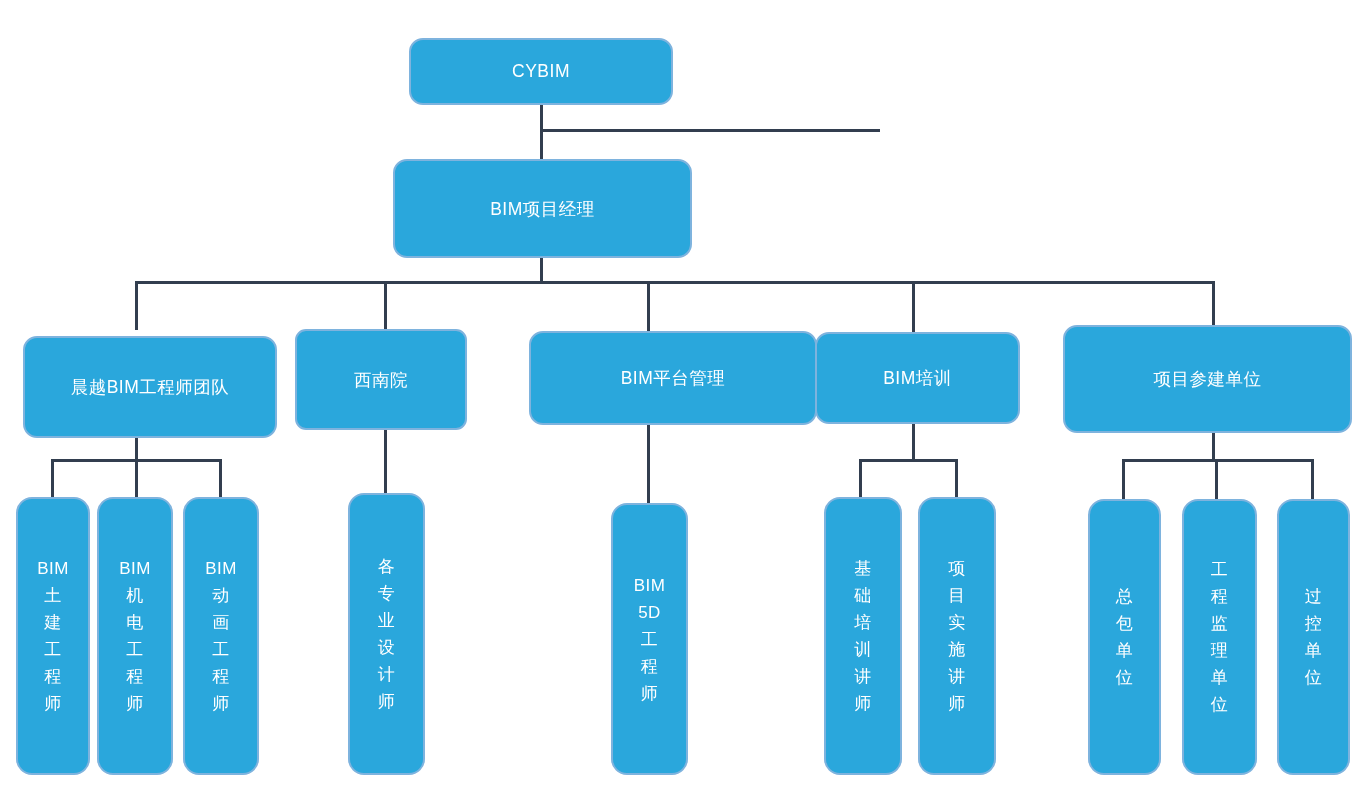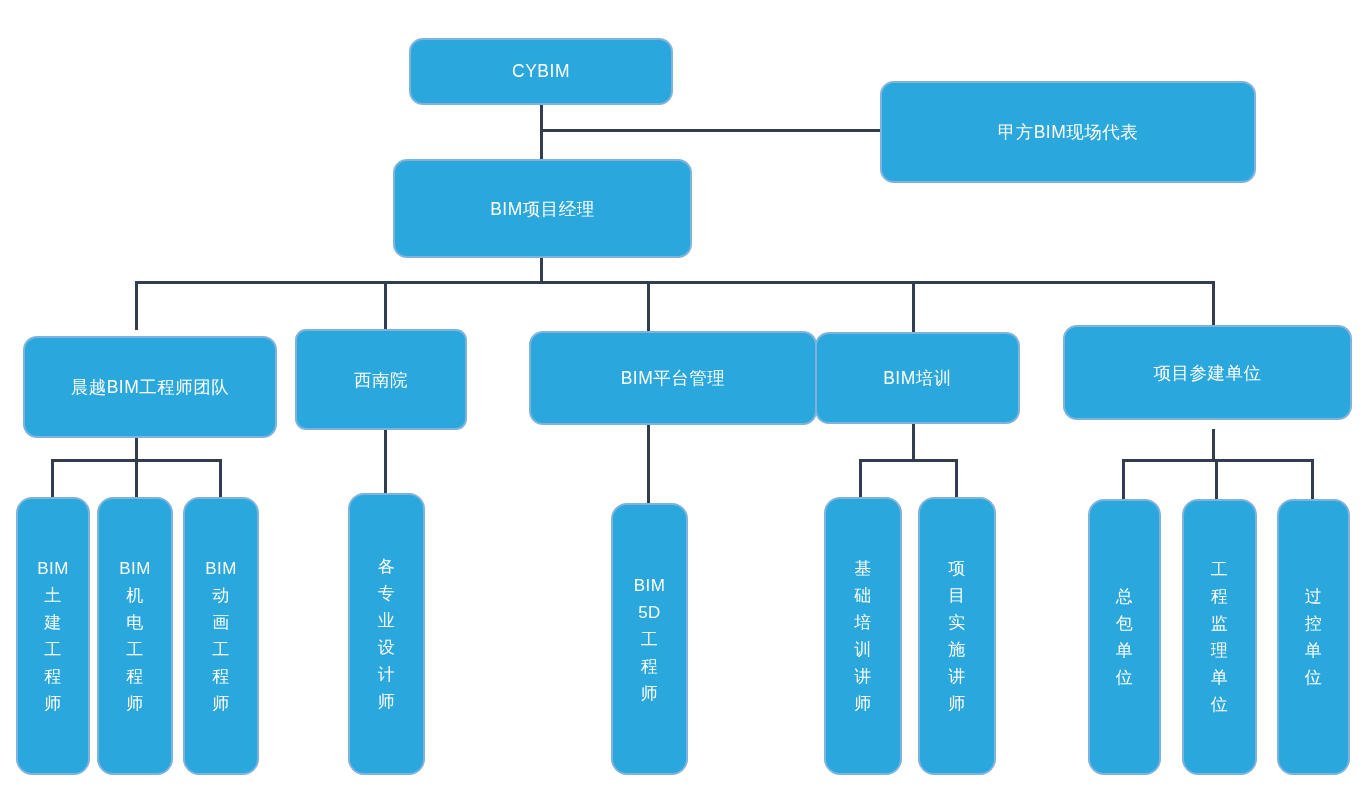--- a/index.html
+++ b/index.html
@@ -85,23 +85,20 @@
   <div class="line" style="left:1212px; top:429px; width:3px; height:33px;"></div>
   <div class="line" style="left:1122px; top:459px; width:192px; height:3px;"></div>
   <div class="line" style="left:1122px; top:459px; width:3px; height:43px;"></div>
   <div class="line" style="left:1215px; top:459px; width:3px; height:43px;"></div>
   <div class="line" style="left:1311px; top:459px; width:3px; height:43px;"></div>
 
   <div class="node" style="left:409px; top:38px; width:264px; height:67px;">
     <span class="lbl">CYBIM</span>
   </div>
 
-  <div class="node" style="left:880px; top:81px; width:376px; height:102px;">
-    <span class="lbl">甲方BIM现场代表</span>
-  </div>
 
   <div class="node" style="left:393px; top:159px; width:299px; height:99px;justify-content:center;">
     <span class="lbl">BIM项目经理</span>
   </div>
 
   <div class="node" style="left:23px; top:328px; width:254px; height:102px;margin-top:8px;">
     <span class="lbl">晨越BIM工程师团队</span>
   </div>
 
   <div class="node" style="left:295px; top:329px; width:172px; height:101px;border-radius:11px;">
@@ -109,21 +106,21 @@
   </div>
 
   <div class="node" style="left:529px; top:331px; width:288px; height:94px;">
     <span class="lbl">BIM平台管理</span>
   </div>
 
   <div class="node" style="left:815px; top:332px; width:205px; height:92px;">
     <span class="lbl">BIM培训</span>
   </div>
 
-  <div class="node" style="left:1063px; top:325px; width:289px; height:95px;">
+  <div class="node" style="left:1063px; top:325px; width:289px; height:108px;">
     <span class="lbl">项目参建单位</span>
   </div>
 
   <div class="node tall" style="left:16px; top:497px; width:74px; height:278px;">
     <span class="lbl">BIM
 土
 建
 工
 程
 师</span>

